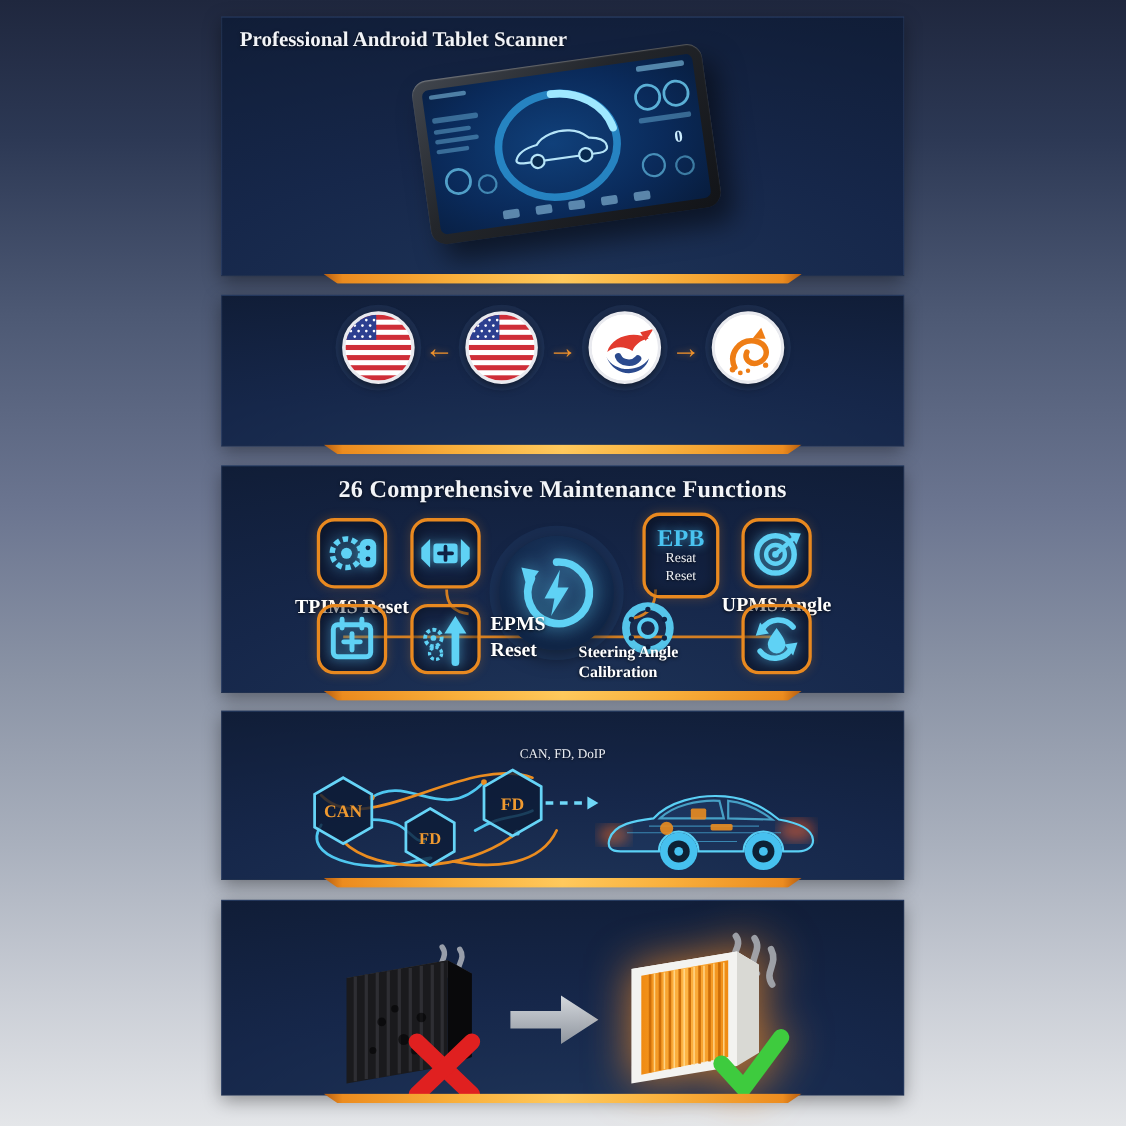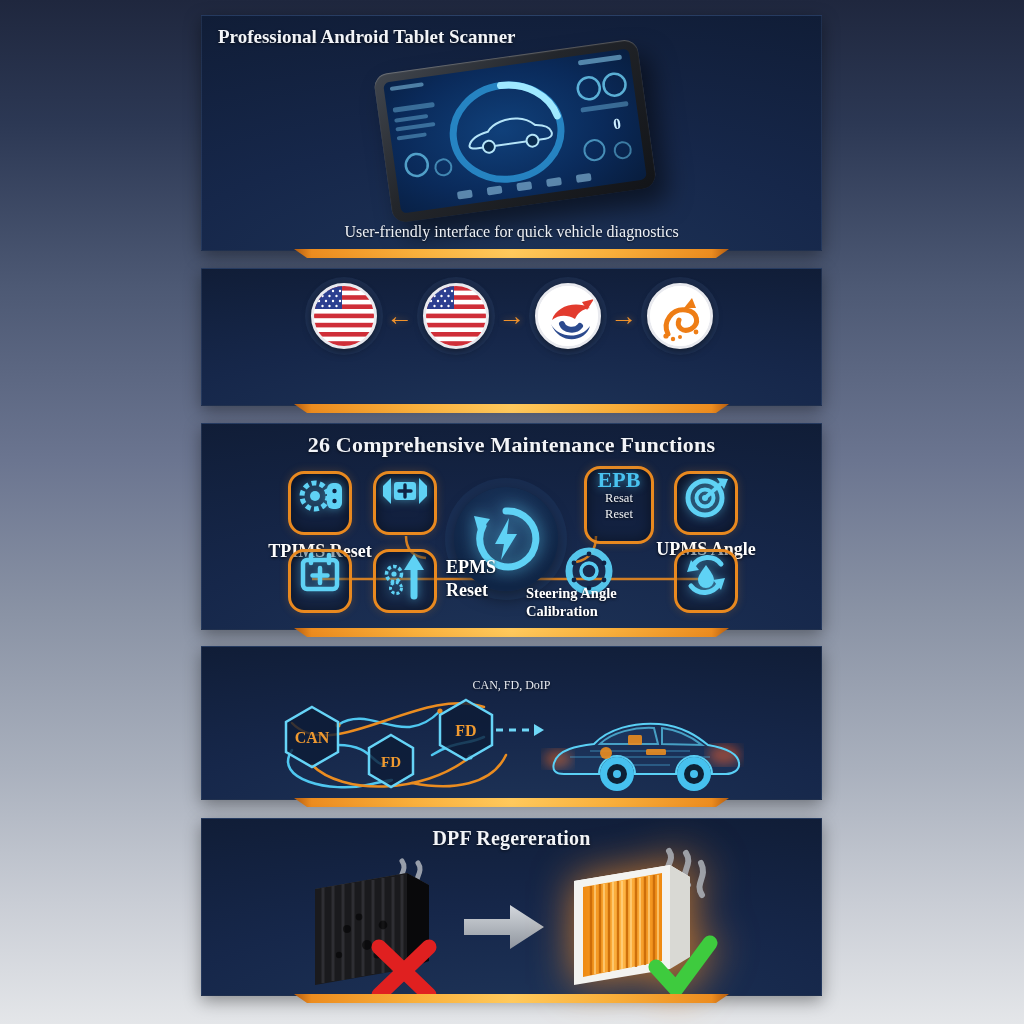--- a/index.html
+++ b/index.html
@@ -56,21 +56,21 @@
   .flow-arrow { font-size:27px; font-weight:700; color:#f0922b; width:30px; text-align:center;
                 text-shadow:0 0 6px rgba(240,146,43,.5); }
   .p2-title { top:88px; font-size:21px; }
   .p2-sub   { top:114px; font-size:14.5px; }
 
   
   .p3 { top:423px; height:207px; }
   .p3-title { top:8px; font-size:22px; }
   .tile {
     position:absolute; width:64px; height:64px; border:3px solid #e9891f; border-radius:16px;
-    display:flex; align-items:center; flex-direction:column;
+    display:flex; align-items:center; justify-content:center; flex-direction:column;
     box-shadow:0 0 10px rgba(233,137,31,.22), inset 0 0 14px rgba(0,0,0,.45);
     background: rgba(10,20,40,.25);
   }
   .tile svg { filter: drop-shadow(0 0 5px rgba(95,210,245,.55)); }
   .epb-tile { width:70px; height:78px; }
   .epb-abbr { color:#49c3f0; font-size:22px; font-weight:700; line-height:1;
               text-shadow:0 0 8px rgba(73,195,240,.6); }
   .epb-sm { color:#f2f4f8; font-size:12.5px; font-weight:400; line-height:1.25;
             text-shadow:0 1px 2px rgba(0,0,0,.7); }
   .lbl { position:absolute; color:#fff; font-size:18px; font-weight:700; line-height:1.25;
@@ -142,21 +142,20 @@
             <rect x="58" y="118" width="15" height="8" rx="2"></rect>
             <rect x="88" y="118" width="15" height="8" rx="2"></rect>
             <rect x="118" y="118" width="15" height="8" rx="2"></rect>
             <rect x="148" y="118" width="15" height="8" rx="2"></rect>
             <rect x="178" y="118" width="15" height="8" rx="2"></rect>
           </g>
         </svg>
       </div>
     </div>
 
-    <div class="p1-caption">User-friendly interface for quick vehicle diagnostics</div>
     <div class="bar"></div>
   </section>
 
   <section class="panel p2">
     <div class="badge-row">
       <div class="badge">
         <svg width="60" height="60" viewBox="0 0 60 60">
           <rect width="60" height="60" fill="#fff"></rect>
           <g fill="#cf2e38">
             <rect y="0" width="60" height="4.6"></rect>
@@ -412,21 +411,20 @@
         <circle cx="154" cy="77" r="17" fill="#46c1ef"></circle>
         <circle cx="154" cy="77" r="10" fill="#0d2135"></circle>
         <circle cx="154" cy="77" r="4" fill="#46c1ef"></circle>
       </g>
     </svg>
 
     <div class="bar"></div>
   </section>
 
   <section class="panel p5">
-    <div class="ttl p5-title">DPF Regereration</div>
 
     <svg class="dirty" width="140" height="136" viewBox="0 0 140 136">
 
       <g fill="none" stroke="#b9bdc4" stroke-width="5" stroke-linecap="round" opacity=".8">
         <path d="M96,26 C88,18 102,12 95,2"></path>
         <path d="M112,30 C104,20 118,14 111,4"></path>
       </g>
 
       <polygon points="8,30 100,14 122,26 30,42" fill="#45454b"></polygon>
       <polygon points="100,14 122,26 122,102 100,110" fill="#09090b"></polygon>

